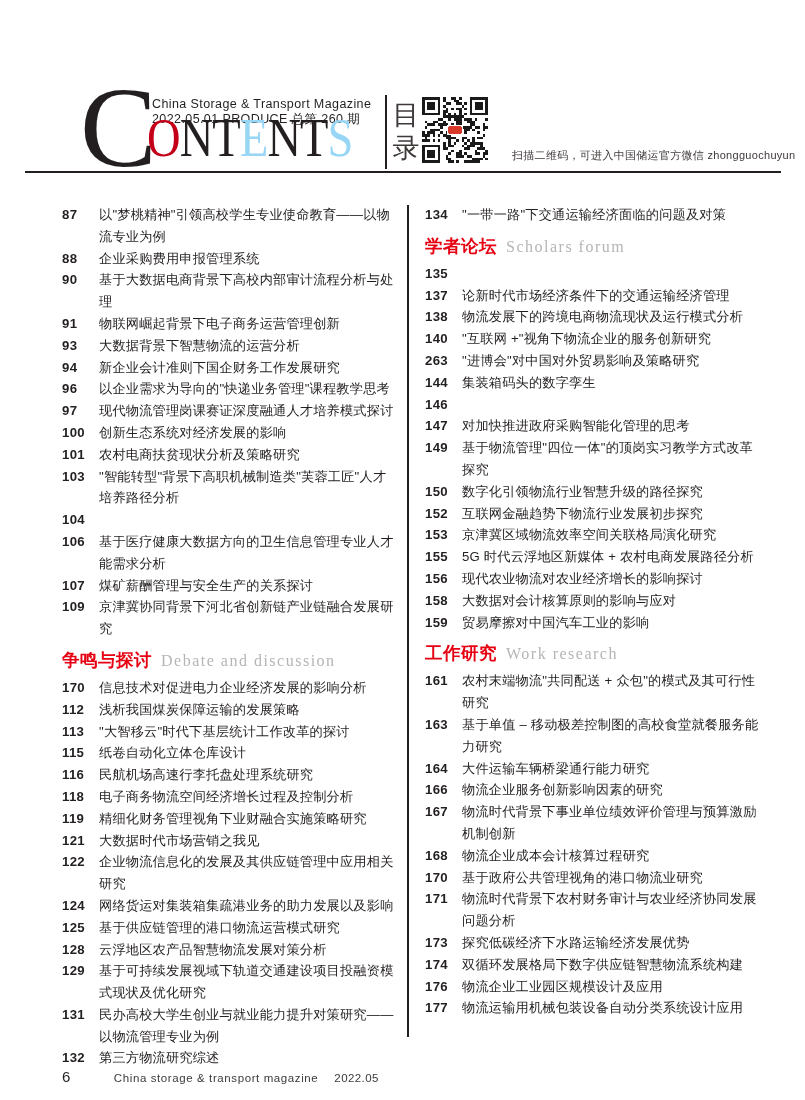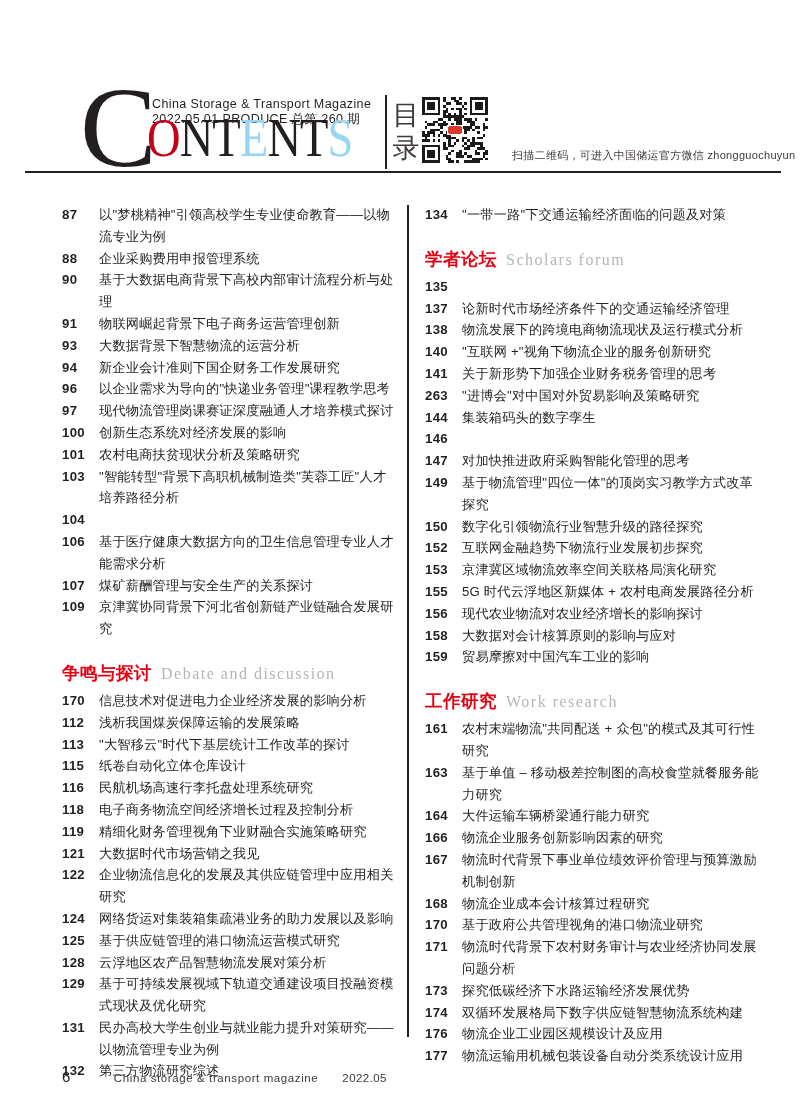--- a/index.html
+++ b/index.html
@@ -40,31 +40,31 @@
   }
   .rule{position:absolute;left:25px;right:24px;top:171px;height:2px;background:#231f20;}
   
   .col{position:absolute;top:204px;}
   .col-left{left:62px;width:333px;}
   .col-right{left:425px;width:337px;}
   .col-divider{position:absolute;left:407px;top:205px;width:2px;height:832px;background:#231f20;}
   .toc-item{display:flex;align-items:flex-start;font-size:13.2px;line-height:21.8px;}
   .toc-item .num{width:37px;flex-shrink:0;font-weight:bold;letter-spacing:0.3px;}
   .toc-item .title{flex:1;letter-spacing:0.2px;}
-  .section-heading{margin-top:21px;margin-bottom:4px;line-height:24px;white-space:nowrap;}
+  .section-heading{margin-top:8px;margin-bottom:4px;line-height:24px;white-space:nowrap;}
   .section-heading .zh{font-size:17.5px;font-weight:bold;color:#e60012;letter-spacing:0.5px;}
   .section-heading .en{
     font-family:"Liberation Serif",serif;font-size:16px;color:#b5b5b6;
     margin-left:9px;letter-spacing:1.5px;
   }
   
   .footer{position:absolute;left:62px;top:1068px;display:flex;align-items:baseline;}
   .footer .pg{font-size:15px;letter-spacing:0.5px;}
   .footer .mag{font-size:11.5px;letter-spacing:0.6px;margin-left:43px;color:#3e3a39;}
-  .footer .iss{font-size:11.5px;letter-spacing:0.4px;margin-left:24px;color:#3e3a39;}
+  .footer .iss{font-size:11.5px;letter-spacing:0.4px;margin-left:16px;color:#3e3a39;}
 </style>
 </head>
 <body>
 
 <div class="page">
 
   <div class="big-c">C</div>
 
   <div class="mag-lines">
     <div>China Storage &amp; Transport Magazine</div>
@@ -522,24 +522,20 @@
       </div>
       <div class="toc-item">
         <span class="num">138</span>
         <span class="title">物流发展下的跨境电商物流现状及运行模式分析</span>
       </div>
       <div class="toc-item">
         <span class="num">140</span>
         <span class="title">"互联网 +"视角下物流企业的服务创新研究</span>
       </div>
       <div class="toc-item">
-        <span class="num">141</span>
-        <span class="title">关于新形势下加强企业财务税务管理的思考</span>
-      </div>
-      <div class="toc-item">
         <span class="num">263</span>
         <span class="title">"进博会"对中国对外贸易影响及策略研究</span>
       </div>
       <div class="toc-item">
         <span class="num">144</span>
         <span class="title">集装箱码头的数字孪生</span>
       </div>
       <div class="toc-item">
         <span class="num">146</span>
       </div>

